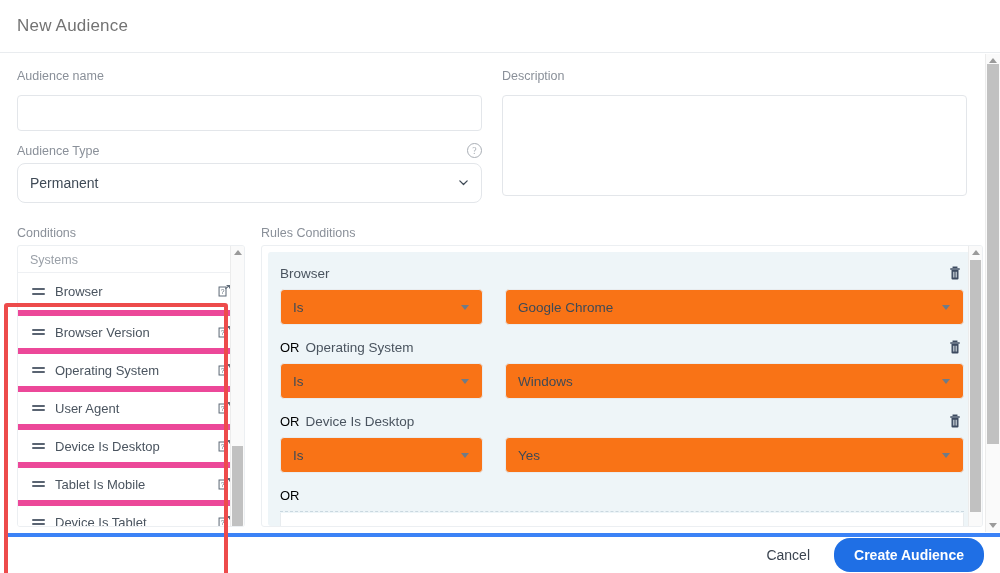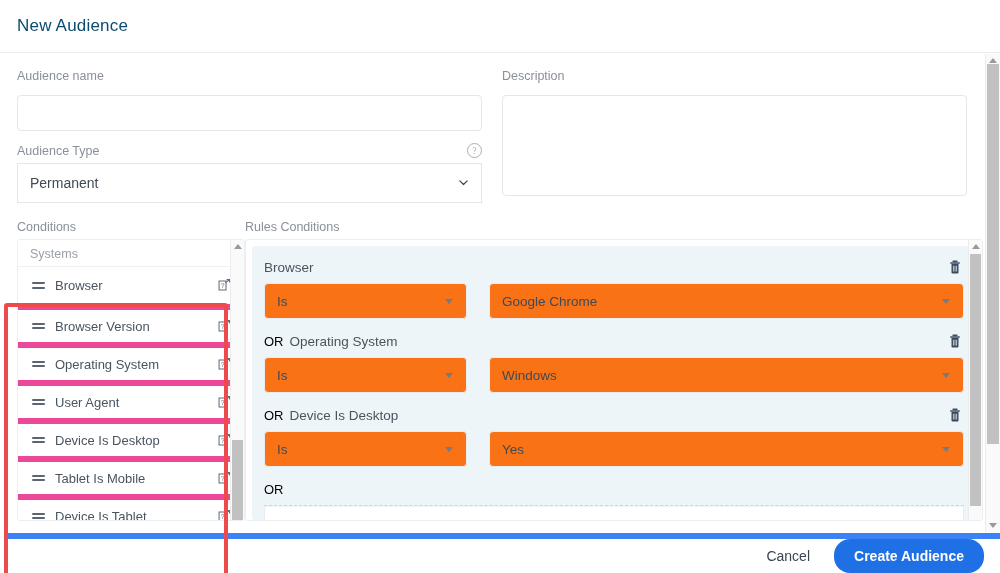--- a/index.html
+++ b/index.html
@@ -22,21 +22,21 @@
   .modal-header {
     height: 53px;
     border-bottom: 1px solid #e9ecef;
     display: flex;
     align-items: center;
     padding-left: 17px;
     background: #fff;
   }
   .modal-title {
     font-size: 17px;
-    color: #0c4a6e;
+    color: #737373;
     font-weight: 400;
     letter-spacing: .2px;
   }
 
   
   .modal-body {
     position: relative;
     height: 480px;
     padding: 0 17px;
     background: #fff;
@@ -89,21 +89,21 @@
     padding: 8px 12px;
     outline: none;
     resize: none;
   }
 
   .select-box {
     position: relative;
     width: 100%;
     height: 40px;
     border: 1px solid #e3e6ea;
-    border-radius: 0;
+    border-radius: 8px;
     background: #fff;
     display: flex;
     align-items: center;
     padding: 0 12px;
     cursor: pointer;
   }
   .select-box .sel-val {
     font-size: 14px;
     color: #3f4a56;
   }
@@ -124,22 +124,22 @@
     font-size: 10px;
     line-height: 13px;
     text-align: center;
     cursor: pointer;
     font-family: "Liberation Serif", serif;
   }
 
   
   .lower {
     display: flex;
-    gap: 0;
-    margin-top: 17px;
+    gap: 16px;
+    margin-top: 23px;
   }
 
   .section-caption {
     font-size: 12.5px;
     color: #8a9099;
     margin-bottom: 5px;
     display: block;
   }
 
   
@@ -319,21 +319,21 @@
     background: #fafafa;
     border-left: 1px solid #ececec;
     z-index: 40;
   }
 
   
   .modal-footer {
     position: absolute;
     left: 8px; right: 0; bottom: 0;
     height: 40px;
-    border-top: 6px solid #3b82f6;
+    border-top: 4px solid #3b82f6;
     display: flex;
     align-items: center;
     justify-content: flex-end;
     padding-right: 16px;
     gap: 16px;
     background: #fff;
   }
   .btn-cancel {
     background: none;
     border: none;

